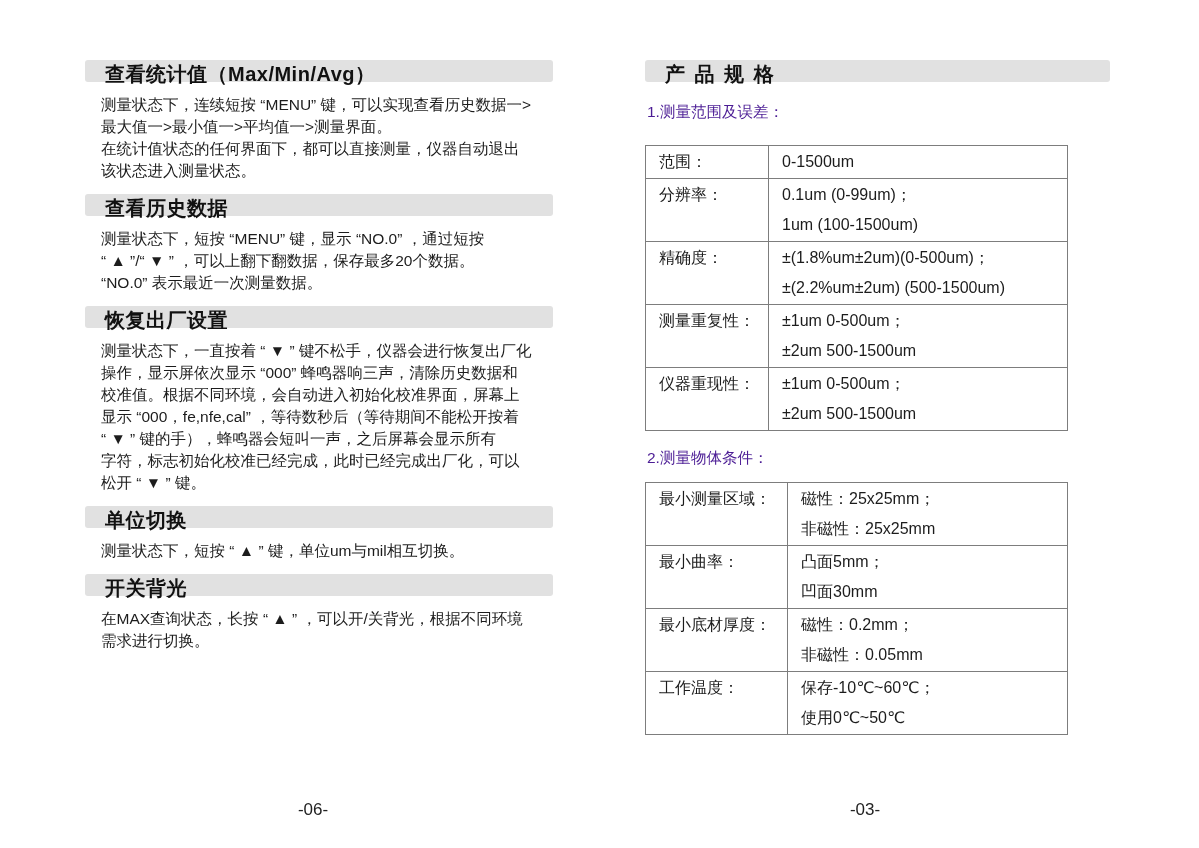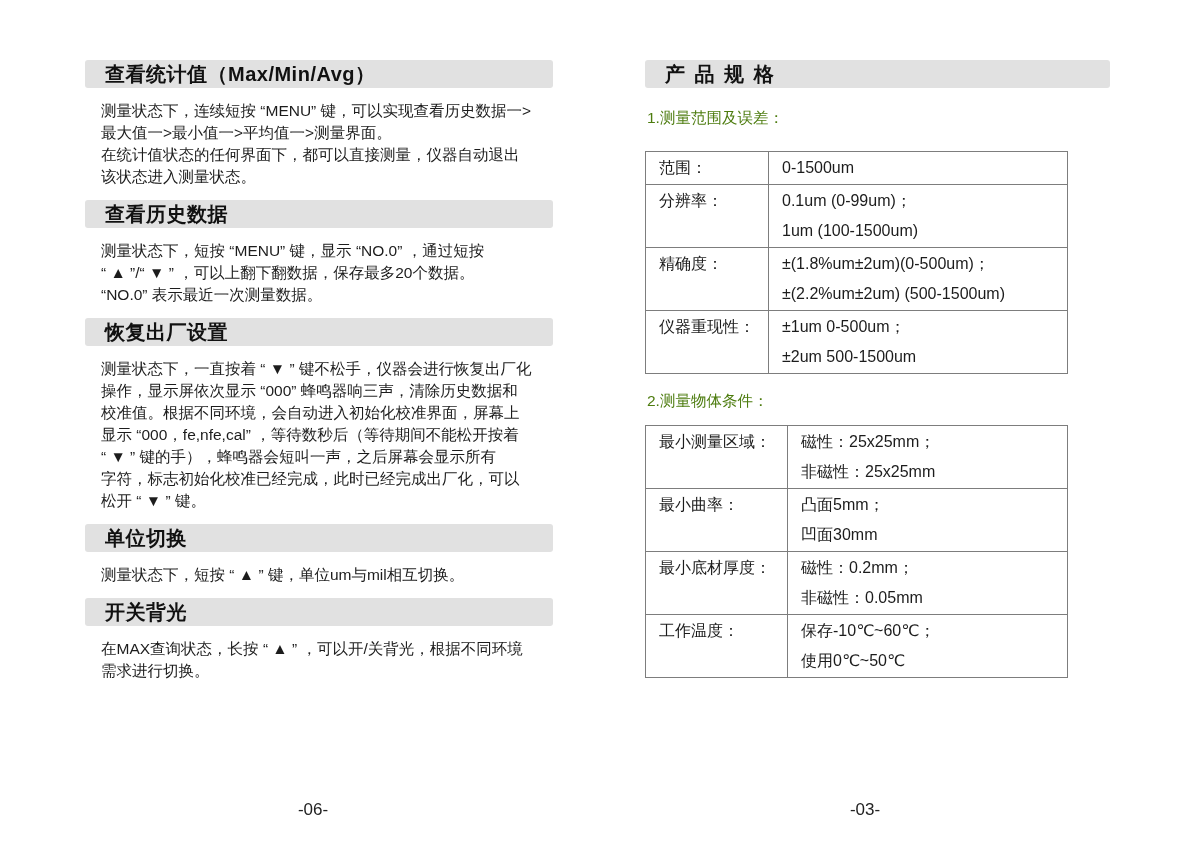--- a/index.html
+++ b/index.html
@@ -5,29 +5,29 @@
   html,body{margin:0;padding:0;}
   body{
     width:1199px;height:848px;position:relative;background:#ffffff;
     font-family:"Liberation Sans","DejaVu Sans",sans-serif;color:#1a1a1a;
     overflow:hidden;
   }
   .page-col{position:absolute;top:60px;}
   #page-left{left:85px;width:483px;}
   #page-right{left:645px;width:465px;}
   .sec-bar{
-    background:#e1e1e1;height:28px;line-height:28px;border-radius:3px;
+    background:#e1e1e1;height:22px;line-height:28px;border-radius:3px;
     padding-left:20px;font-size:20px;font-weight:bold;color:#111;
     letter-spacing:0.5px;margin:0;
   }
   #page-left .sec-bar{width:448px;}
   #page-right .sec-bar{width:445px;letter-spacing:2px;}
   .para{font-size:15.5px;line-height:22px;margin:12px 0 12px 16px;color:#1c1c1c;}
   .para .ln{white-space:nowrap;}
-  .spec-label{font-size:15.5px;color:#4d7c0f;margin:20px 0 22px 2px;}
+  .spec-label{font-size:15.5px;color:#4c1d95;margin:20px 0 22px 2px;}
   .spec-label.second{margin:17px 0 13px 2px;}
   table.spec{border-collapse:collapse;width:423px;table-layout:fixed;}
   table.spec td{
     border:1px solid #7d7d7d;vertical-align:top;
     padding:1px 6px 1px 13px;font-size:16px;color:#1c1c1c;
   }
   #table1 td.lbl{width:103px;}
   #table2 td.lbl{width:122px;margin-top:20px;}
   .tline{line-height:30px;white-space:nowrap;}
   .pageno{position:absolute;top:800px;font-size:17px;color:#222;text-align:center;}
@@ -107,20 +107,29 @@
       <td class="lbl">
             <div class="tline">精确度：</div>
           </td>
       <td>
         <div class="tline">±(1.8%um±2um)(0-500um)；</div>
         <div class="tline">±(2.2%um±2um) (500-1500um)</div>
       </td>
     </tr>
     <tr>
       <td class="lbl">
+            <div class="tline">测量重复性：</div>
+          </td>
+      <td>
+        <div class="tline">±1um 0-500um；</div>
+        <div class="tline">±2um 500-1500um</div>
+      </td>
+    </tr>
+    <tr>
+      <td class="lbl">
             <div class="tline">仪器重现性：</div>
           </td>
       <td>
         <div class="tline">±1um 0-500um；</div>
         <div class="tline">±2um 500-1500um</div>
       </td>
     </tr>
   </tbody>
     </table>
 

